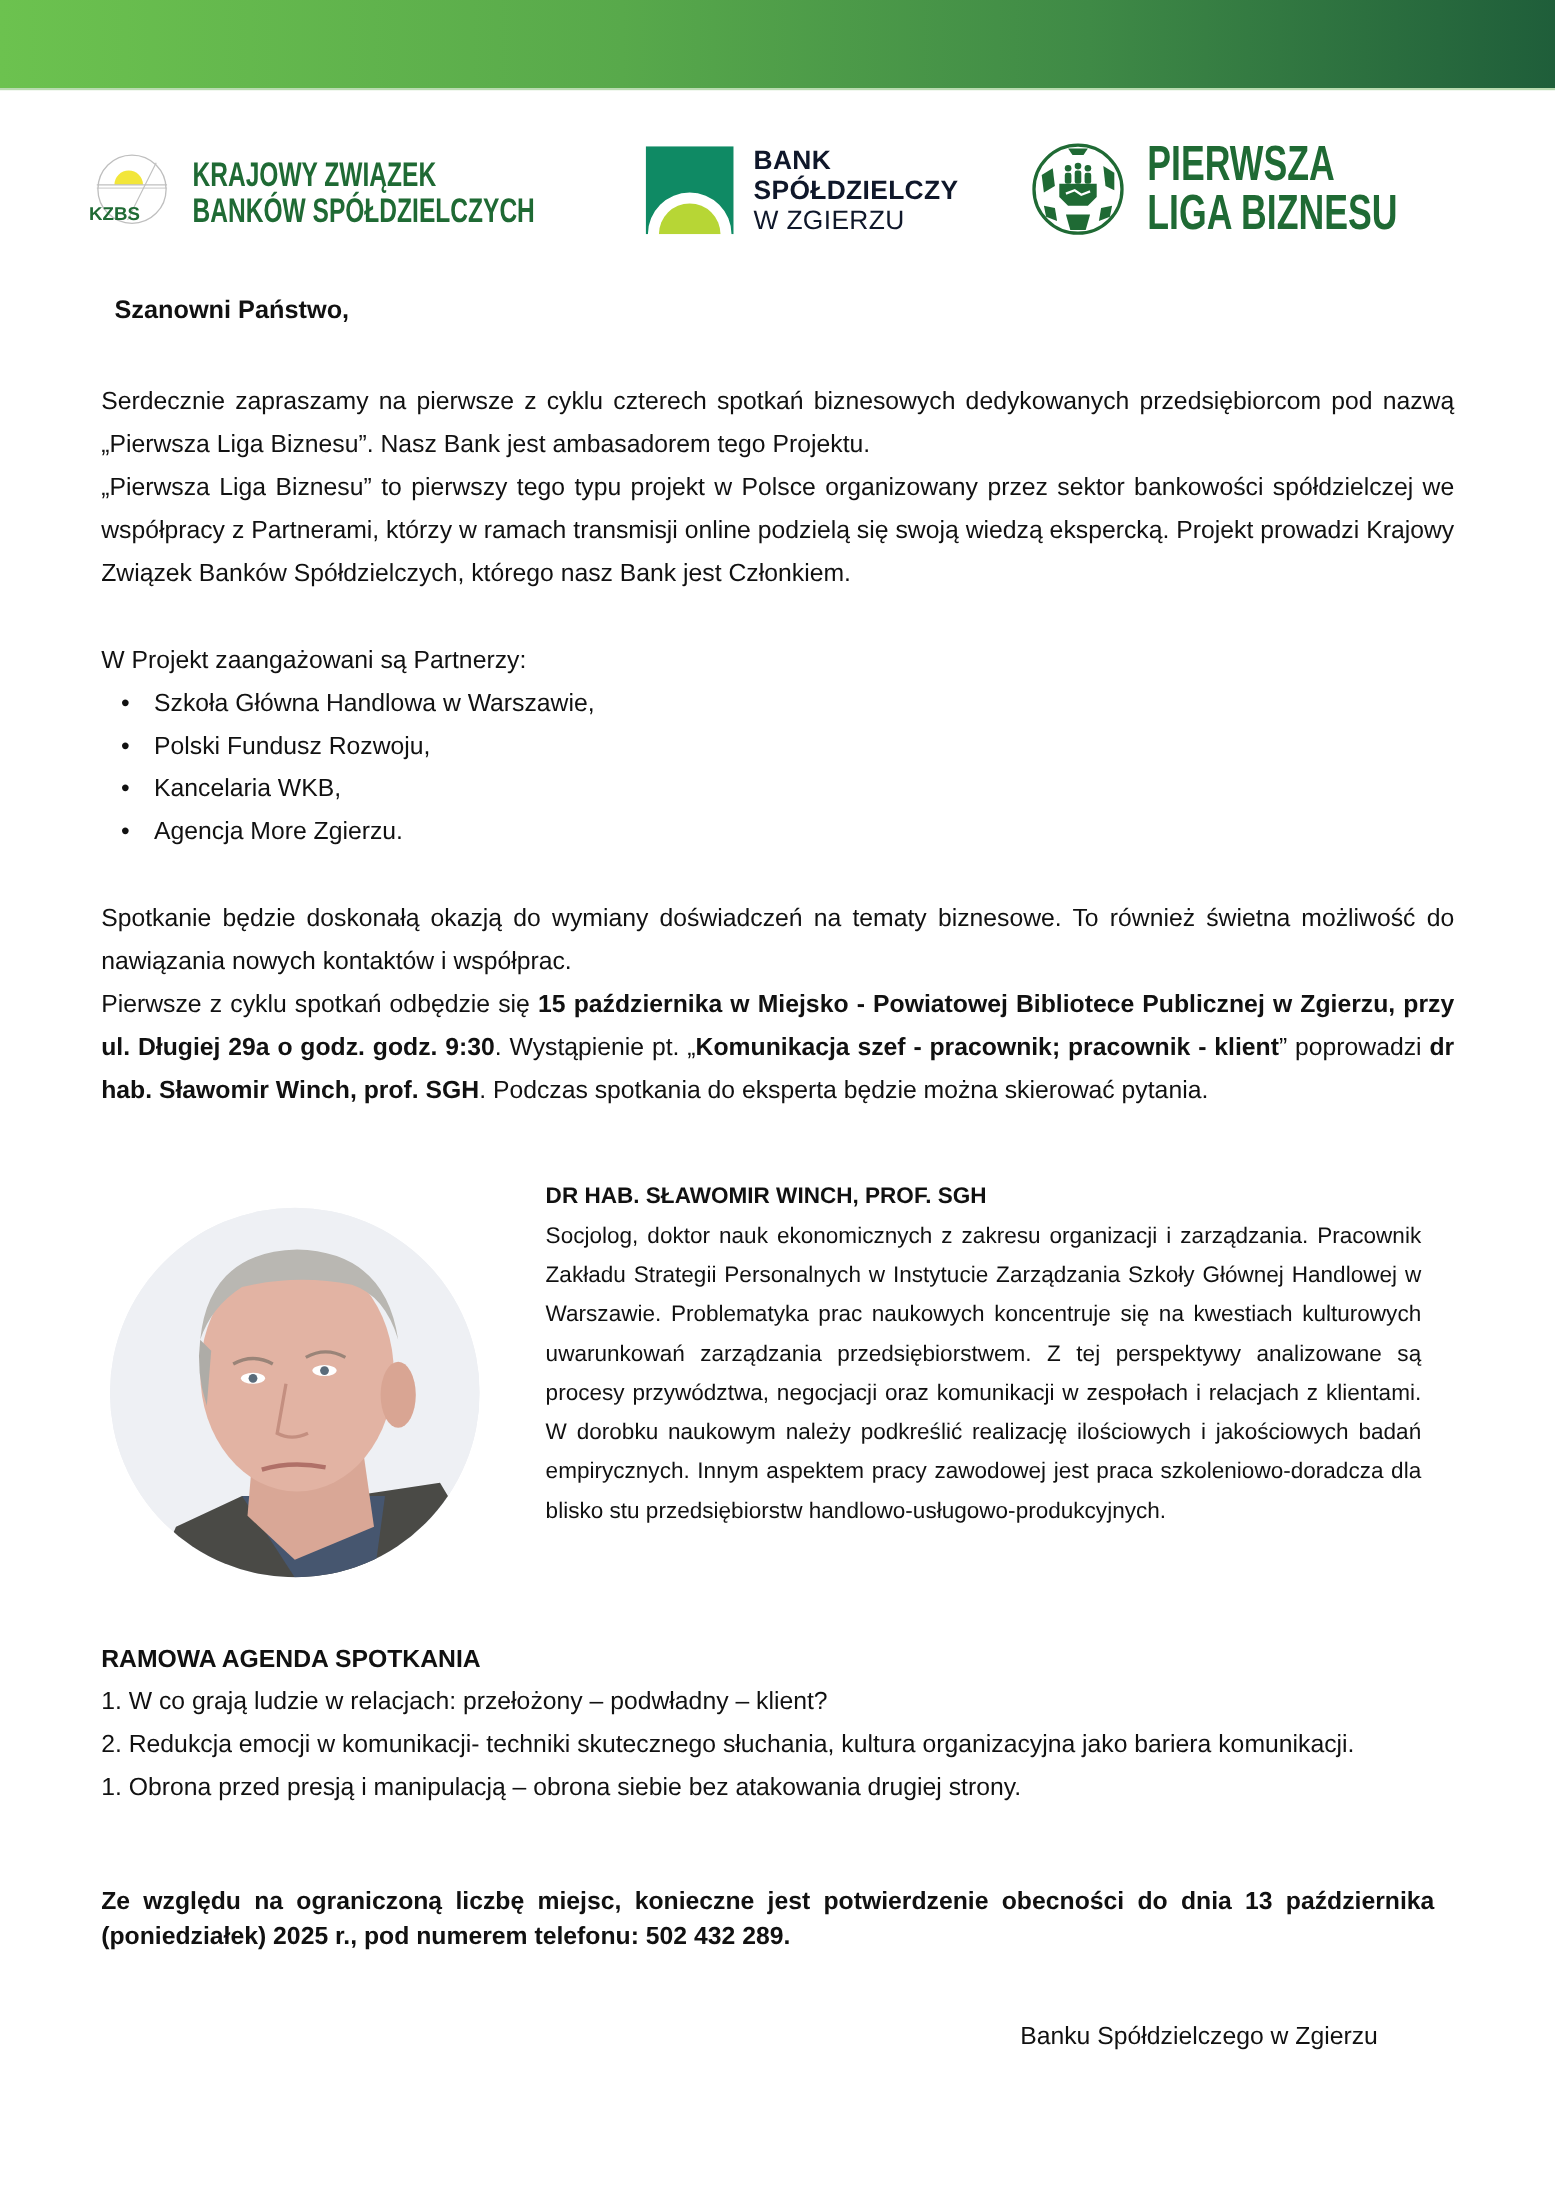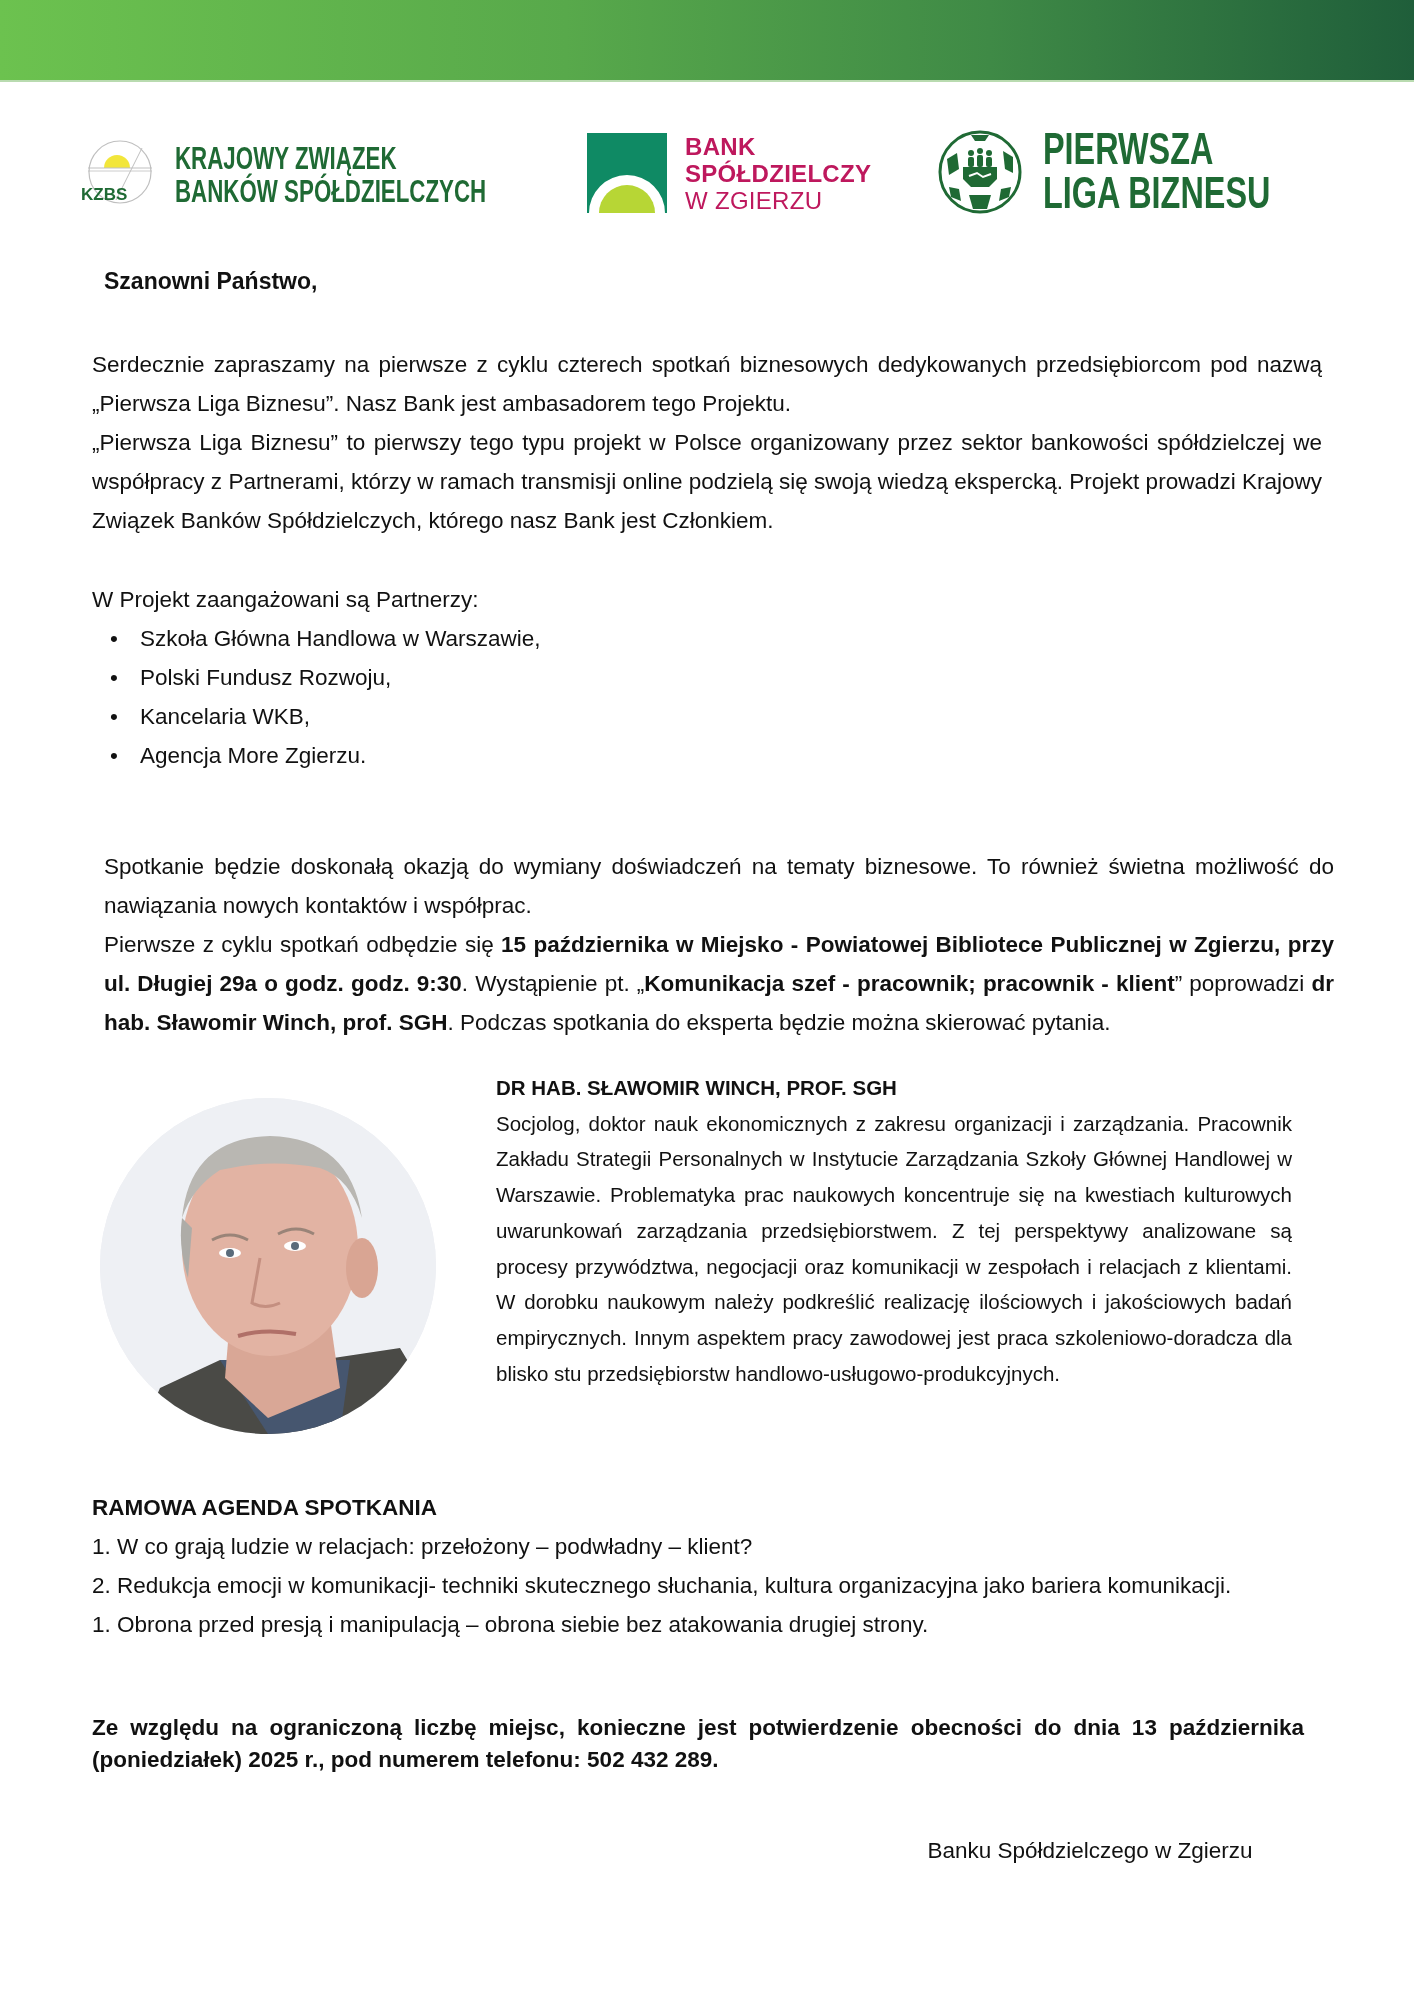--- a/index.html
+++ b/index.html
@@ -11,37 +11,37 @@
 
   .logos { position: absolute; top: 125px; left: 0; width: 1414px; height: 100px; }
   .logo-kzbs { position: absolute; left: 80px; top: 13px; width: 420px; height: 72px; }
   .kzbs-emblem { position: absolute; left: 0; top: 0; width: 72px; height: 72px; }
   .kzbs-text { position: absolute; left: 95px; top: 4px; font-family: "Liberation Sans", sans-serif;
                font-weight: bold; color: #1f6a34; font-size: 31px; line-height: 33px;
                transform: scaleX(0.72); transform-origin: left top; letter-spacing: 0px; white-space: nowrap; }
 
   .logo-bank { position: absolute; left: 587px; top: 8px; width: 300px; height: 85px; }
   .bank-emblem { position: absolute; left: 0; top: 0; width: 80px; height: 80px; }
-  .bank-text { position: absolute; left: 98px; top: 0px; color: #be185d; white-space: nowrap; }
+  .bank-text { position: absolute; left: 98px; top: 0px; color: #0f172a; white-space: nowrap; }
   .bank-line { font-family: "Liberation Sans", sans-serif; font-weight: bold; font-size: 24px; line-height: 27px; letter-spacing: 0.3px; }
   .bank-line.light { font-weight: normal; }
 
   .logo-liga { position: absolute; left: 937px; top: 2px; width: 340px; height: 92px; }
   .liga-emblem { position: absolute; left: 0; top: 2px; width: 86px; height: 86px; }
   .liga-text { position: absolute; left: 106px; top: 0; color: #1f6a34; font-weight: bold;
                font-size: 45px; line-height: 44px; transform: scaleX(0.72); transform-origin: left top; white-space: nowrap; }
   p { margin: 0; }
   .greeting { position: absolute; top: 268px; left: 92px; font-weight: bold; font-size: 23px; margin-left: 12px; }
   .intro { position: absolute; top: 345px; left: 92px; width: 1230px; font-size: 22.5px; line-height: 39px; text-align: justify; }
   .partners-head { position: absolute; top: 580px; left: 92px; font-size: 22.5px; line-height: 39px; }
   .partners { position: absolute; top: 619px; left: 92px; margin: 0; padding: 0; list-style: none; }
   .partners li { position: relative; padding-left: 48px; font-size: 22.5px; line-height: 39px; }
   .partners li .bullet { position: absolute; left: 18px; top: 0; }
 
-  .meeting { position: absolute; top: 815px; left: 104px; width: 1230px; font-size: 22.5px; line-height: 39px; text-align: justify; margin-top: 32px; }
+  .meeting { position: absolute; top: 815px; left: 92px; width: 1230px; font-size: 22.5px; line-height: 39px; text-align: justify; }
   .meeting b { font-weight: bold; }
 
   .photo { position: absolute; left: 100px; top: 1098px; width: 336px; height: 336px; border-radius: 50%; overflow: hidden;
            background: radial-gradient(circle at 50% 50%, #f4f5f8 0%, #e9ebf0 100%); }
   .bio { position: absolute; left: 496px; top: 1070px; width: 796px; font-size: 20.5px; line-height: 35.7px; text-align: justify; }
   .bio-name { font-weight: bold; }
 
   .agenda { position: absolute; left: 92px; top: 1488px; width: 1230px; font-size: 22.5px; line-height: 39px; }
   .agenda-title { font-weight: bold; }
 

